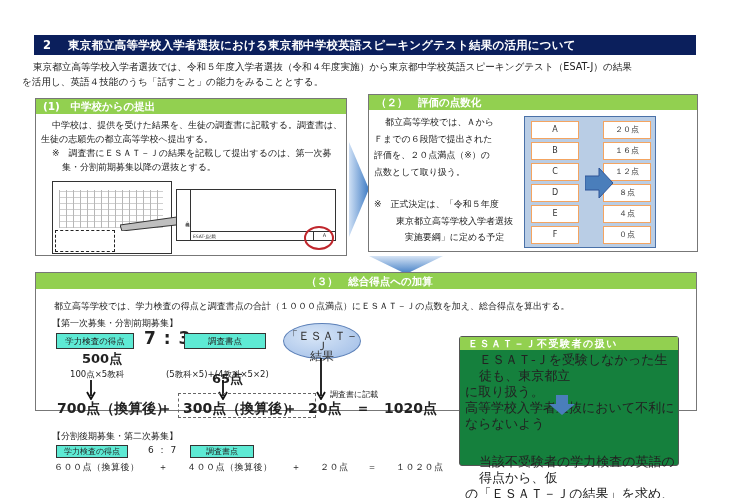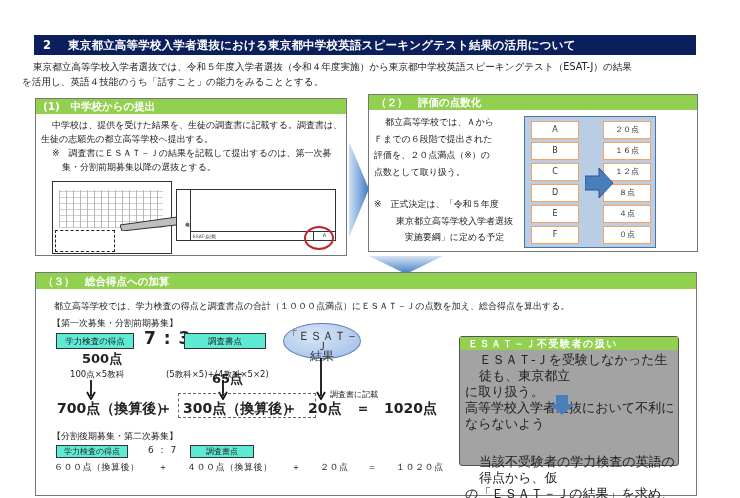--- a/index.html
+++ b/index.html
@@ -44,21 +44,21 @@
   .p2 .txt .gap { height: 16px; }
   .grade-box { left: 524px; top: 116px; width: 132px; height: 132px; background: #b9cde5; border: 1.5px solid #4a71a8; }
   .gcell { position: absolute; width: 48px; height: 18px; background: #fff; border: 1.5px solid #f4a460; font-size: 8px; line-height: 15px; text-align: center; color: #333; }
   .gcol-l { left: 6px; }
   .gcol-r { left: 78px; }
   .mid-arrow { left: 585px; top: 168px; width: 28px; height: 30px; }
 
   .down-tri { left: 369px; top: 256px; width: 74px; height: 18px; }
 
   
-  .p3 { left: 35px; top: 272px; width: 662px; height: 224px; }
+  .p3 { left: 35px; top: 272px; width: 662px; height: 139px; text-align: center; }
   .p3 .greenhead { height: 16px; line-height: 16px; }
   .s3 { font-size: 9px; }
   .s3-intro { left: 54px; top: 300px; white-space: nowrap; }
   .s3-label1 { left: 52px; top: 317px; white-space: nowrap; }
   .box { border: 1px solid #333; background: #5eead4; text-align: center; }
   .b-gaku { left: 56px; top: 333px; width: 78px; height: 16px; font-size: 8.5px; line-height: 14px; }
   .ratio { left: 144px; top: 328px; font-size: 17px; font-weight: bold; letter-spacing: 1px; }
   .b-chosa { left: 184px; top: 333px; width: 82px; height: 16px; font-size: 8.5px; line-height: 14px; }
   .ellipse { left: 283px; top: 323px; width: 78px; height: 36px; border-radius: 50%; background: radial-gradient(ellipse at 40% 35%, #d8e6f7, #9dbbe6); border: 1px solid #5c80b8; font-size: 12px; line-height: 10px; text-align: center; padding-top: 7px; color: #333; }
   .pts { font-size: 13px; font-weight: bold; }
@@ -69,21 +69,21 @@
   .dashbox { left: 178px; top: 393px; width: 138px; height: 25px; border: 1px dashed #666; }
   .formula { top: 400px; font-size: 14px; font-weight: bold; white-space: nowrap; }
   .note-rec { left: 330px; top: 389px; font-size: 8px; white-space: nowrap; }
   .s3-label2 { left: 52px; top: 430px; white-space: nowrap; }
   .b-gaku2 { left: 56px; top: 445px; width: 72px; height: 13px; font-size: 8px; line-height: 11px; }
   .ratio2 { left: 148px; top: 445px; font-size: 9px; letter-spacing: 2px; }
   .b-chosa2 { left: 190px; top: 445px; width: 64px; height: 13px; font-size: 8px; line-height: 11px; }
   .formula2 { left: 54px; top: 461px; font-size: 9px; white-space: nowrap; letter-spacing: 0.5px; }
 
   
-  .nt { left: 459px; top: 336px; width: 220px; height: 130px; border: 1px solid #555; border-radius: 3px; background: #a3a3a3; }
+  .nt { left: 459px; top: 336px; width: 220px; height: 130px; border: 1px solid #555; border-radius: 3px; background: #15803d; }
   .nt .greenhead { height: 13px; line-height: 13px; font-size: 10px; letter-spacing: 1.5px; padding-left: 8px; }
   .nt .txt { position: absolute; left: 5px; top: 15px; width: 212px; font-size: 13px; line-height: 16px; }
   .nt .ind { padding-left: 14px; }
   .nt-arrow { left: 549px; top: 395px; width: 26px; height: 20px; }
 </style>
 </head>
 <body>
 
 <div class="abs title-band">
   <span>2</span>&nbsp;&nbsp;&nbsp;&nbsp;<span>東京都立高等学校入学者選抜における東京都中学校英語スピーキングテスト結果の活用について</span>

